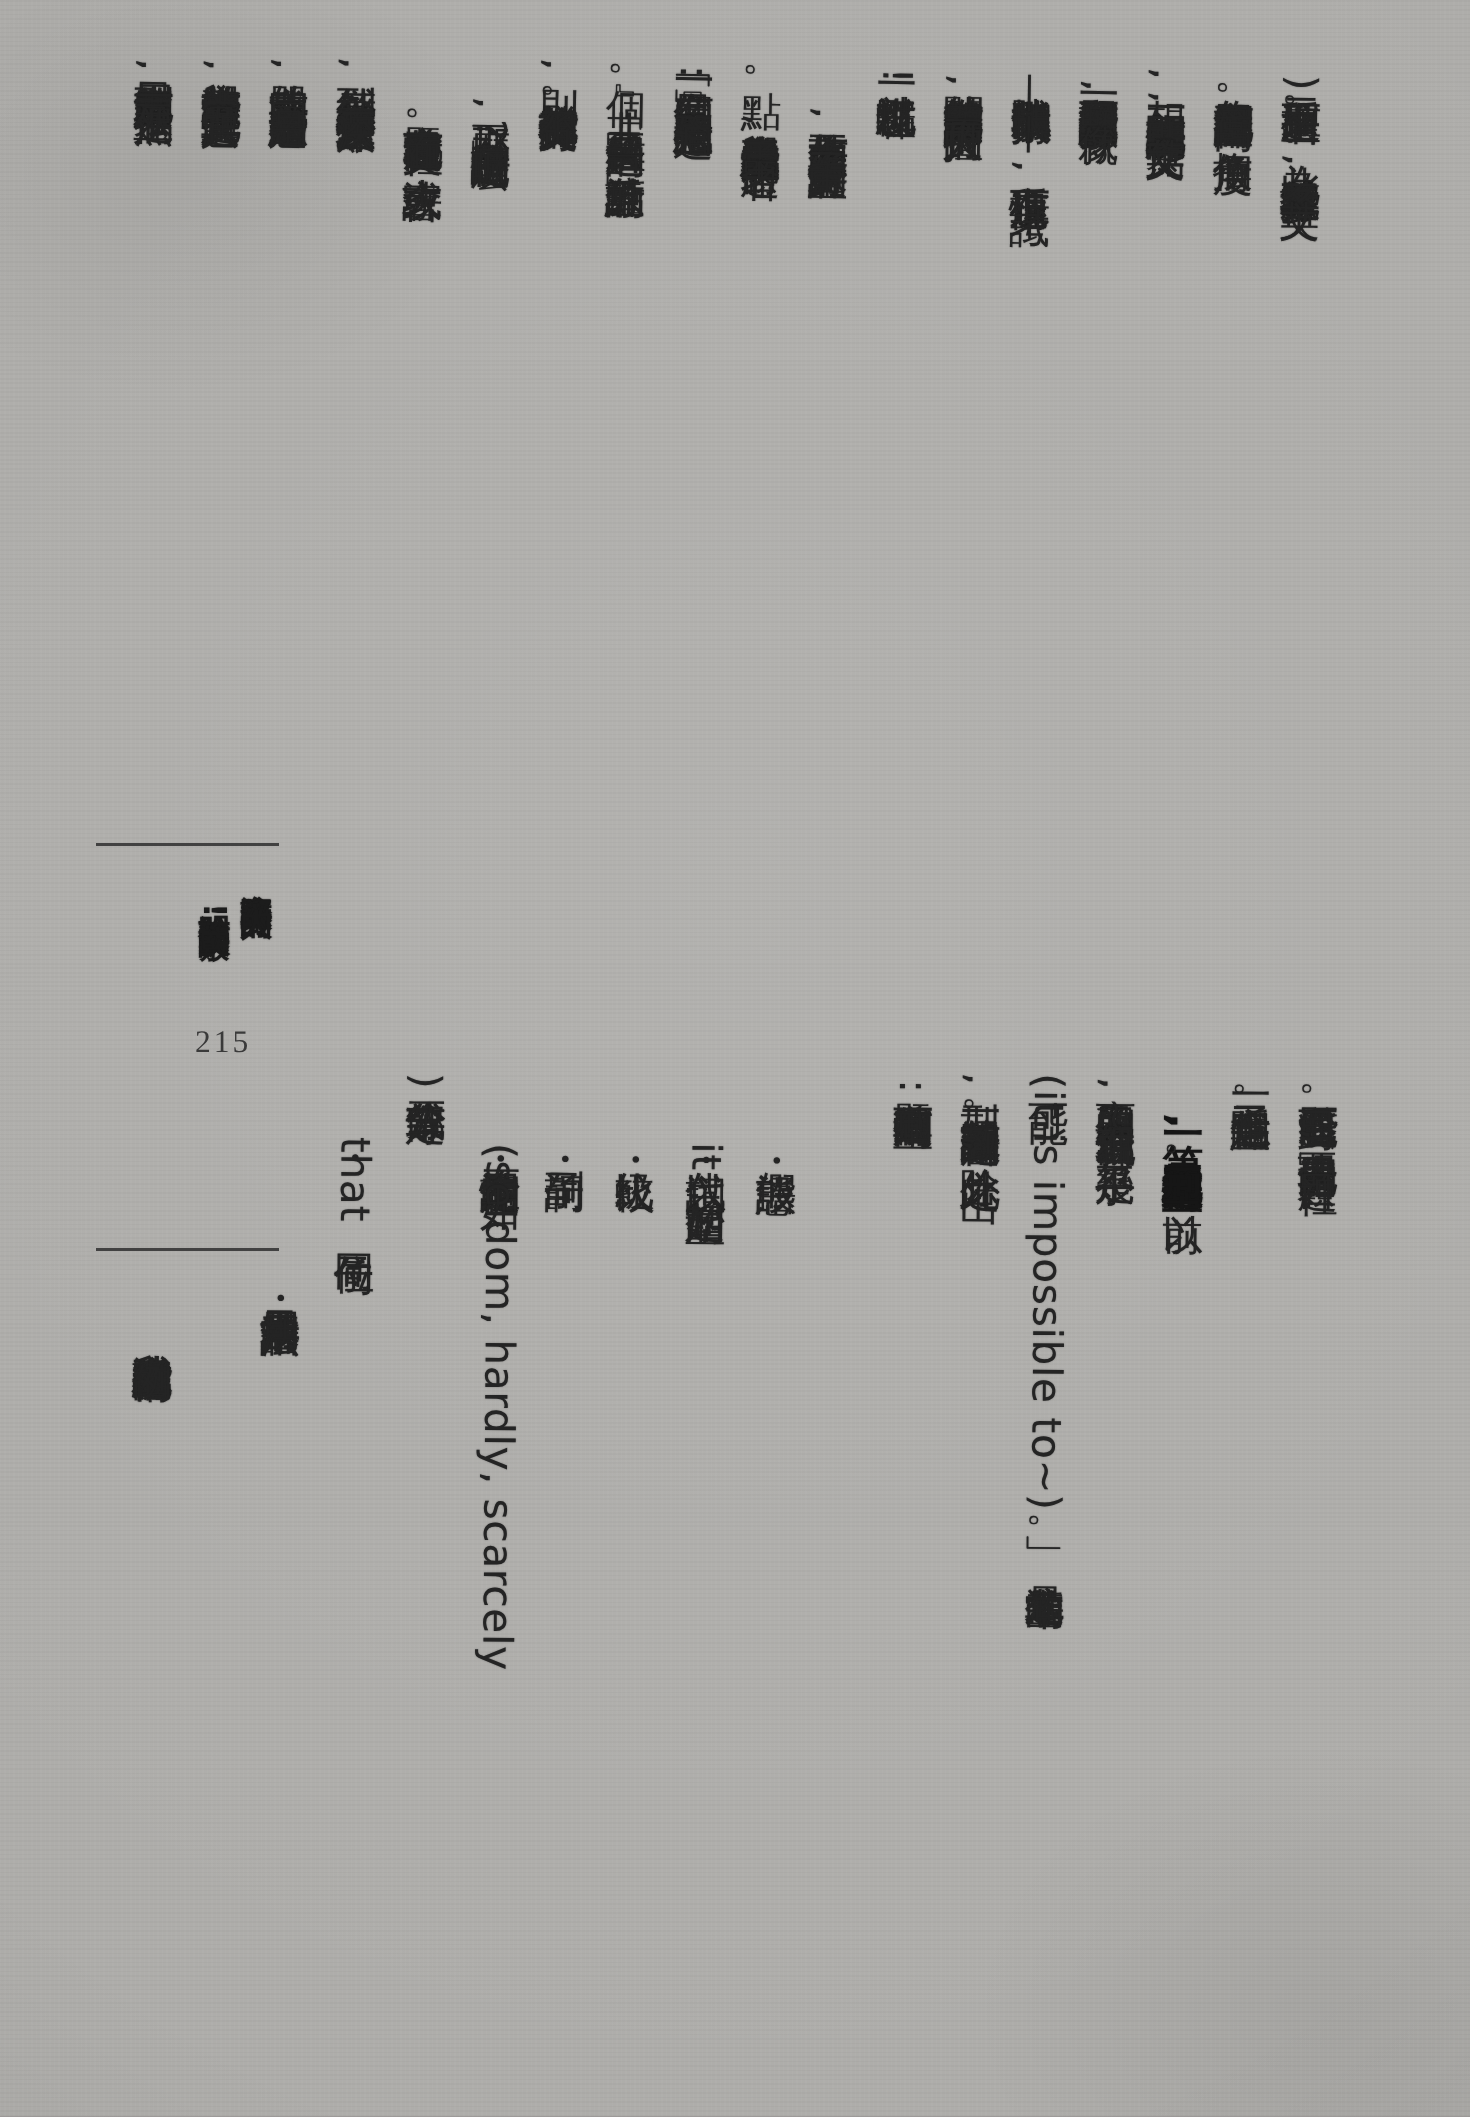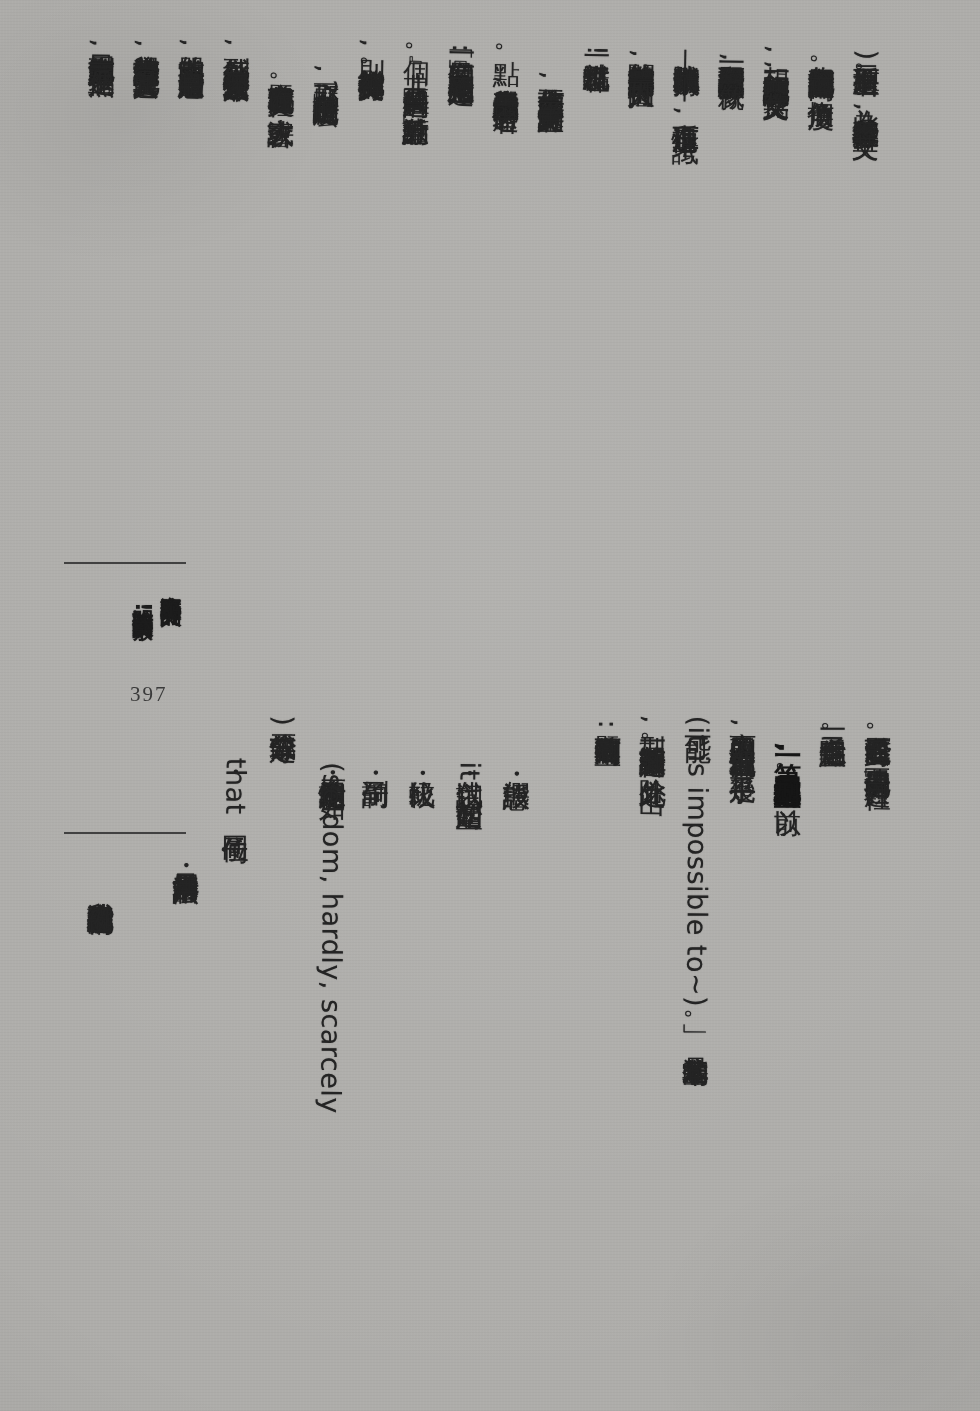--- a/index.html
+++ b/index.html
@@ -103,15 +103,15 @@
     <div class="vcol close" style="left:85px">我建議考生能多背這七種結構的例</div>
   </div>
 
   <div class="margin-note">
     <div class="rule rule-top"></div>
     <div class="mn-line mn-1">讓實際為大學考計分的人</div>
     <div class="mn-line mn-2">說明英文作文的訣竅!</div>
     <div class="rule rule-bottom"></div>
   </div>
 
-  <div class="pagenum">397</div>
+  <div class="pagenum">215</div>
 
 </div>
 
 </body></html>

